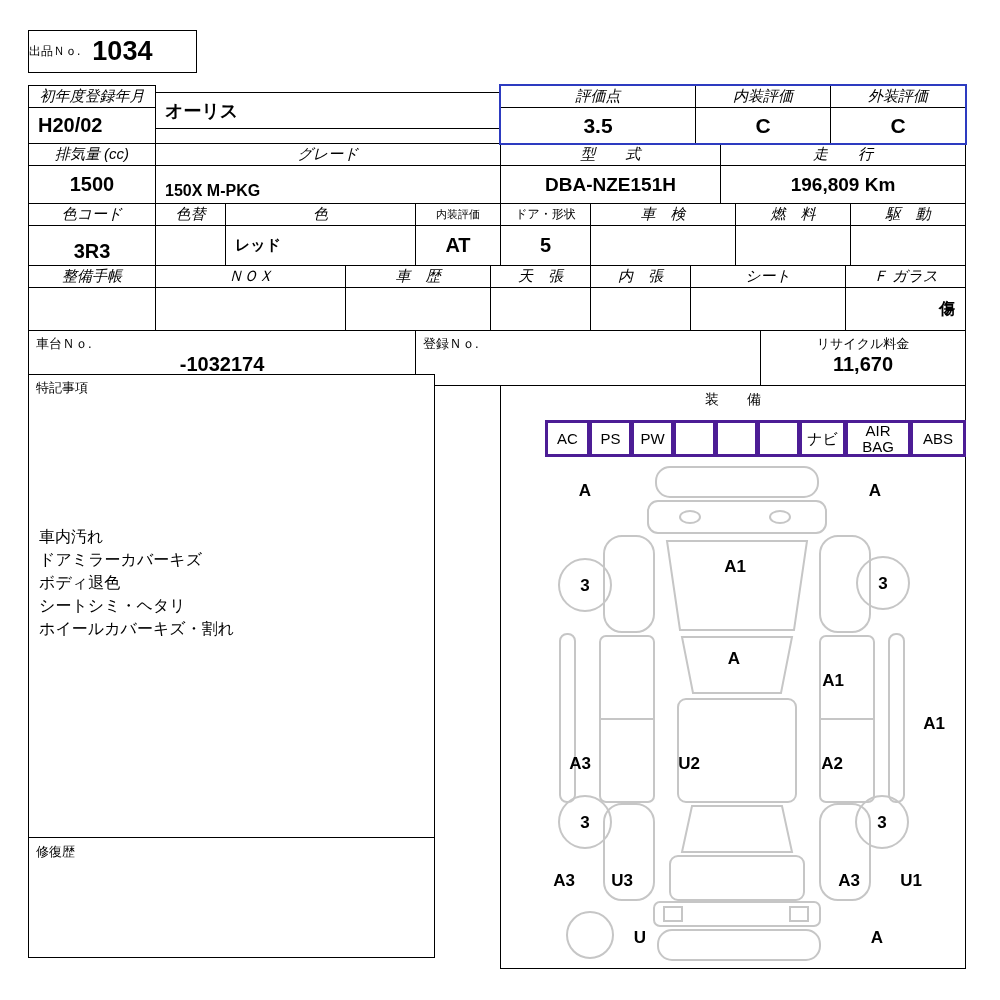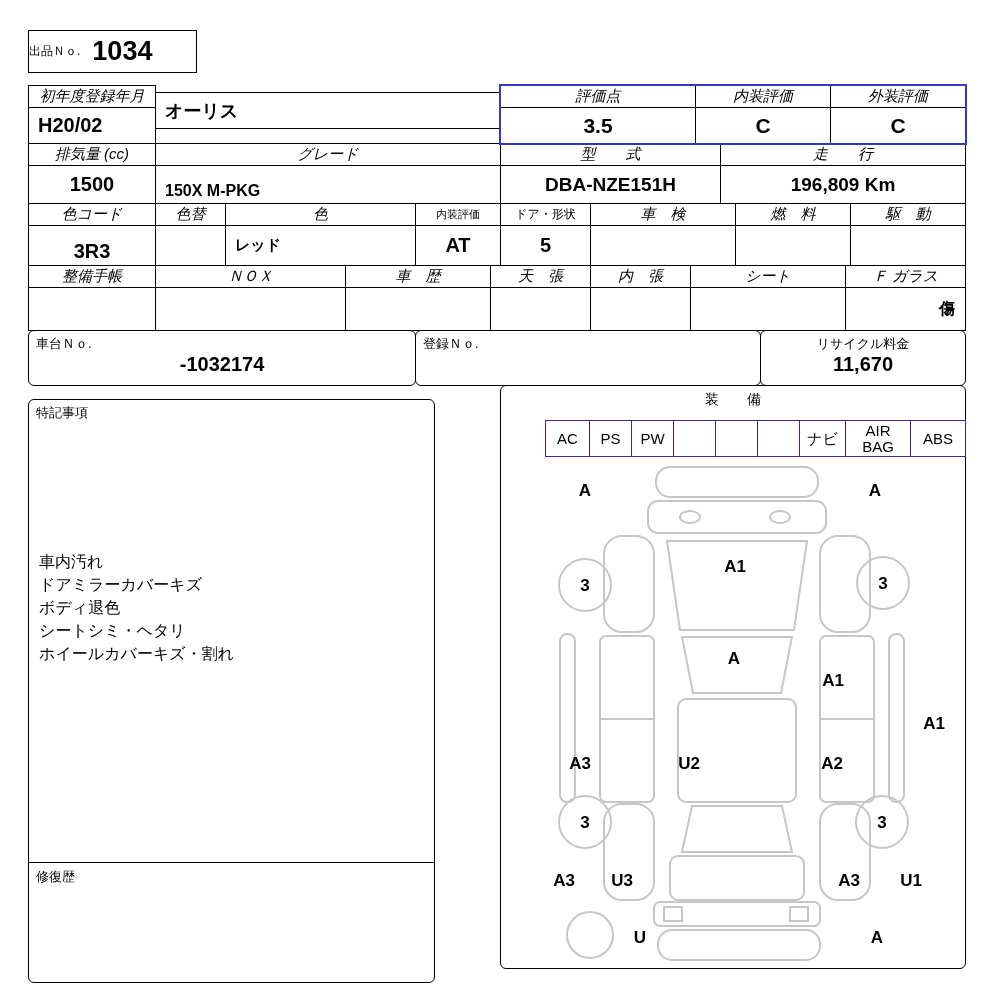--- a/index.html
+++ b/index.html
@@ -2,33 +2,33 @@
 <html style="--accent-blue: #2d3bc0; --diagram-gray: #c6c6c6;"><head>
 <meta charset="utf-8">
 <style>
   * { margin:0; padding:0; box-sizing:border-box; }
   html,body { background:#fff; }
   .sheet {
     position:relative; width:1000px; height:1000px; background:#fff; color:#000;
     font-family:"Liberation Sans","DejaVu Sans",sans-serif; overflow:hidden;
   }
   .cell { position:absolute; border:1px solid #000; display:flex; align-items:center; justify-content:center; background:#fff; }
-  .blk { display:block;border-radius:6px; }
+  .blk { display:block; }
   .hdr { font-size:15px;font-style:italic; }
   .val { font-weight:bold; }
   .left { justify-content:flex-start; padding-left:9px; }
   .right { justify-content:flex-end; padding-right:10px; }
   .f27{font-size:27px} .f21{font-size:21px} .f20{font-size:20px} .f19{font-size:19px}
   .f18{font-size:18px} .f16{font-size:16px} .f15{font-size:15px} .f14{font-size:14px}
   .f12{font-size:12px} .f11{font-size:11px}
   .toplabel { position:absolute; left:7px; top:4px; font-size:13px; font-weight:normal; }
   .toplabel-c { position:absolute; left:50%; top:4px; transform:translateX(-50%); font-size:13px; font-weight:normal; white-space:nowrap; }
   .dcode { position:absolute; transform:translate(-50%,-50%); font-weight:bold; font-size:17px; line-height:1; white-space:nowrap; }
   .diag { fill:none; stroke:var(--diagram-gray,#c6c6c6); stroke-width:2; }
-  .eqcell { position:absolute; border:1px solid #4c1d95; display:flex; align-items:center; justify-content:center; font-size:15px; text-align:center; line-height:1.05; background:#fff; }
+  .eqcell { position:absolute; border:3px solid #4c1d95; display:flex; align-items:center; justify-content:center; font-size:15px; text-align:center; line-height:1.05; background:#fff; }
   .score-outline { position:absolute; border:2px solid var(--accent-blue,#2d3bc0); pointer-events:none; z-index:5; }
 </style>
 </head>
 <body>
 
 <div class="sheet">
 
   <div class="cell" style="left:28px;top:30px;width:169px;height:43px;justify-content:flex-start;padding-left:0">
     <span class="f12">出品Ｎｏ.</span>
     <span class="val f27" style="margin-left:12px">1034</span>
@@ -97,21 +97,21 @@
   </div>
   <div class="cell blk" style="left:415px;top:330px;width:346px;height:56px">
     <span class="toplabel">登録Ｎｏ.</span>
     <div class="val f20" style="position:absolute;left:0;right:0;top:22px;text-align:center"></div>
   </div>
   <div class="cell blk" style="left:760px;top:330px;width:206px;height:56px">
     <span class="toplabel-c">リサイクル料金</span>
     <div class="val f20" style="position:absolute;left:0;right:0;top:22px;text-align:center">11,670</div>
   </div>
 
-  <div class="cell blk" style="left:28px;top:399px;width:407px;height:584px">
+  <div class="cell blk" style="left:28px;top:374px;width:407px;height:584px">
     <span class="toplabel">特記事項</span>
     <div style="position:absolute;left:10px;top:150px;font-size:16px;line-height:23px">
       <div>車内汚れ</div>
       <div>ドアミラーカバーキズ</div>
       <div>ボディ退色</div>
       <div>シートシミ・ヘタリ</div>
       <div>ホイールカバーキズ・割れ</div>
     </div>
     <div style="position:absolute;left:-1px;right:-1px;top:462px;border-top:1px solid #000"></div>
     <span class="toplabel" style="top:468px">修復歴</span>

